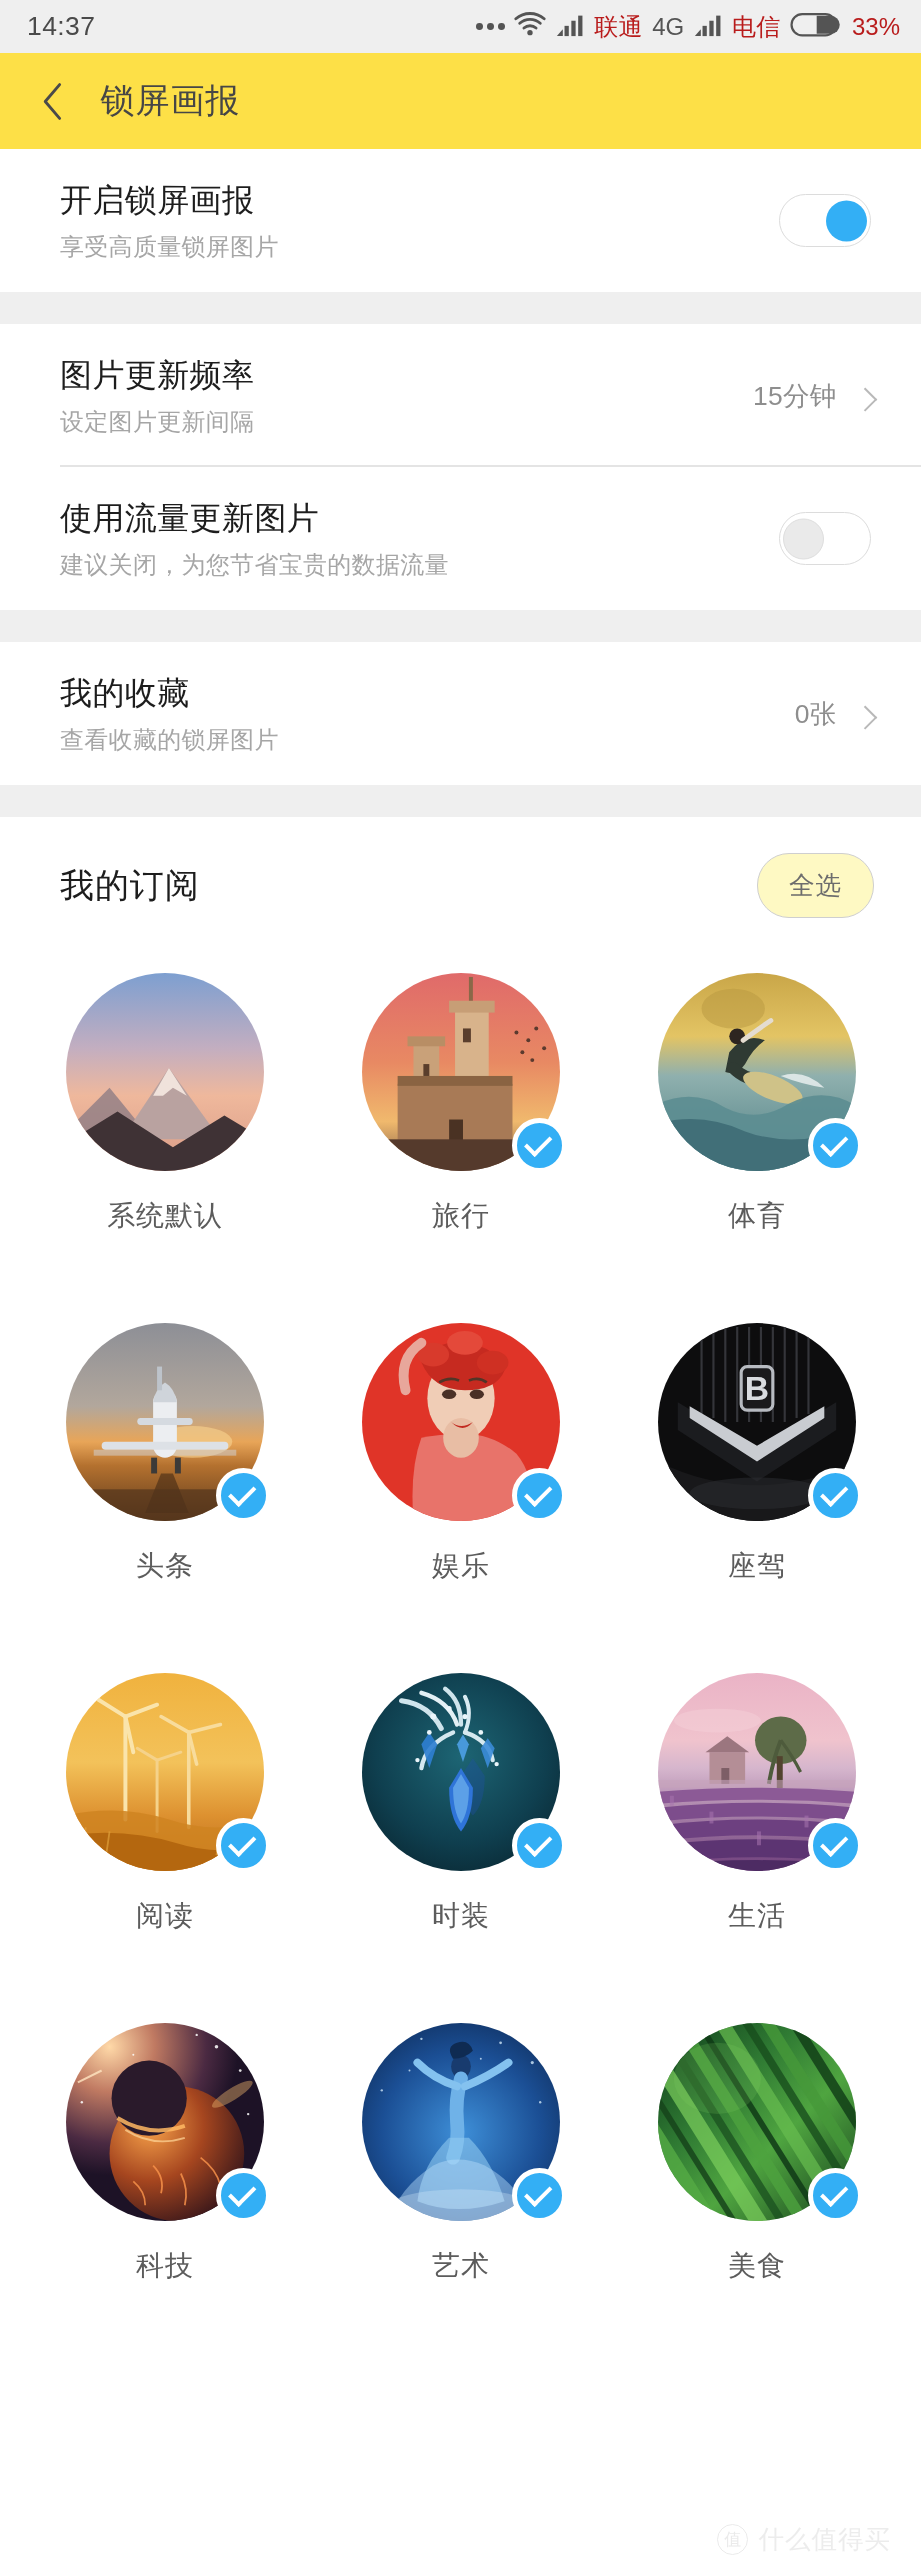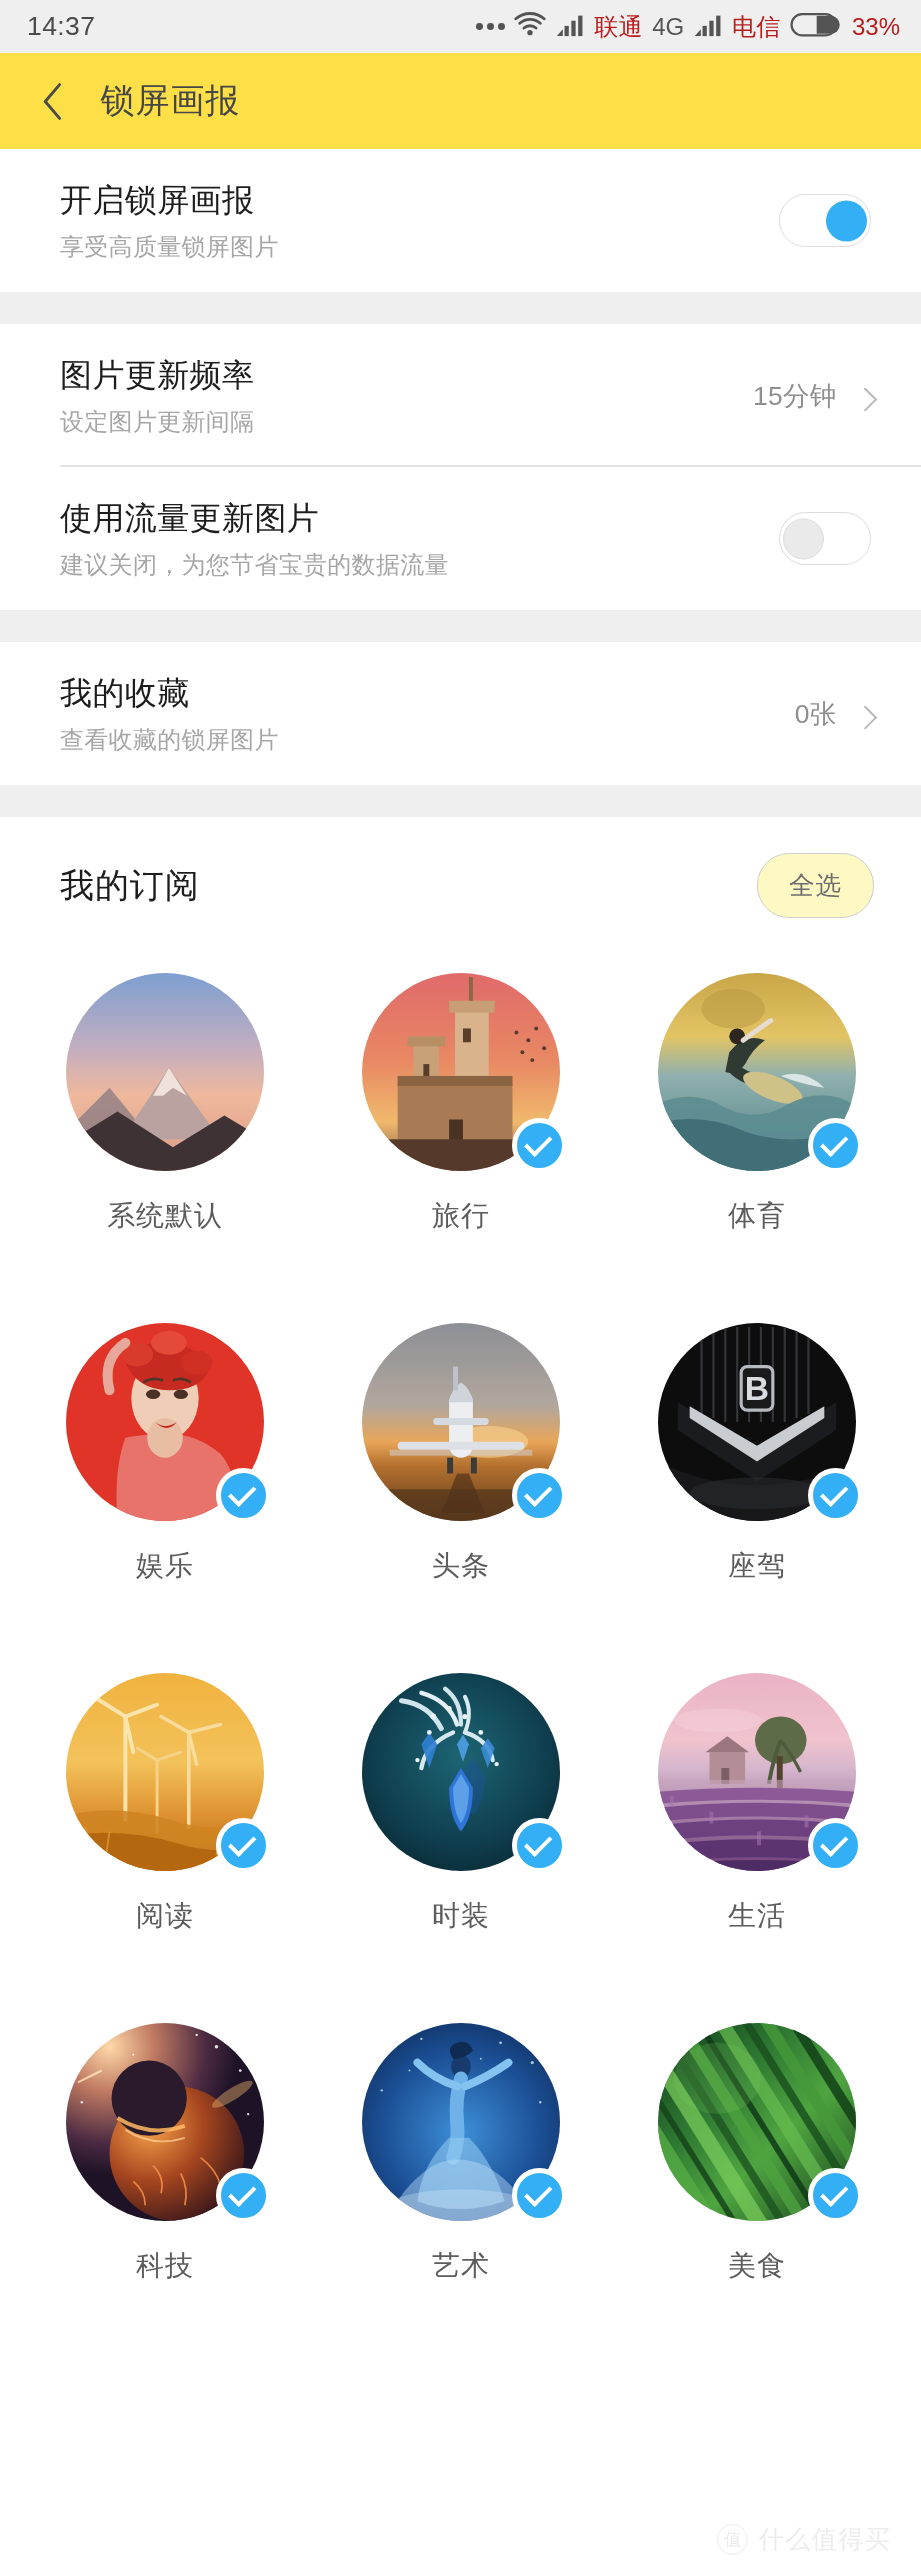--- a/index.html
+++ b/index.html
@@ -493,45 +493,20 @@
           </div>
           <div class="check-badge"></div>
         </div>
         <div class="sub-label">体育</div>
       </div>
 
       <div class="sub-item">
         <div class="sub-thumb-wrap">
           <div class="sub-thumb">
             <svg viewBox="0 0 100 100" preserveAspectRatio="xMidYMid slice">
-              <rect width="100" height="100" fill="#e03428"></rect>
-              <path d="M30 58 q-6 16 -4 42 L86 100 q2 -22 -8 -34 q-12 -10 -26 -10 q-14 0 -22 2 z" fill="#e8736a"></path>
-              <ellipse cx="50" cy="38" rx="17" ry="21" fill="#f0cdb6"></ellipse>
-              <ellipse cx="50" cy="58" rx="9" ry="10" fill="#e8bda4"></ellipse>
-              <path d="M30 20 q8 -12 22 -10 q16 2 20 14 q-4 10 -20 10 q-16 0 -22 -14 z" fill="#c62a20"></path>
-              <ellipse cx="36" cy="16" rx="8" ry="6" fill="#d83a2c"></ellipse>
-              <ellipse cx="52" cy="10" rx="9" ry="6" fill="#e4493a"></ellipse>
-              <ellipse cx="66" cy="20" rx="8" ry="6" fill="#cf3023"></ellipse>
-              <ellipse cx="44" cy="36" rx="3.6" ry="2.4" fill="#4a3026"></ellipse>
-              <ellipse cx="58" cy="36" rx="3.6" ry="2.4" fill="#4a3026"></ellipse>
-              <path d="M39 30 q5 -3 10 -1" stroke="#523527" stroke-width="1.4" fill="none"></path>
-              <path d="M54 29 q5 -2 9 1" stroke="#523527" stroke-width="1.4" fill="none"></path>
-              <path d="M45 50 q5 4 11 0 q-5 6 -11 0 z" fill="#c22a20"></path>
-              <path d="M22 34 q-4 -16 8 -24" stroke="#e8a79b" stroke-width="5" fill="none" stroke-linecap="round"></path>
-            </svg>
-          </div>
-          <div class="check-badge"></div>
-        </div>
-        <div class="sub-label">娱乐</div>
-      </div>
-
-      <div class="sub-item">
-        <div class="sub-thumb-wrap">
-          <div class="sub-thumb">
-            <svg viewBox="0 0 100 100" preserveAspectRatio="xMidYMid slice">
               <defs>
                   <linearGradient id="g4" x1="0" y1="0" x2="0" y2="1">
                 <stop offset="0" stop-color="#8d8f96"></stop>
                     <stop offset="0.42" stop-color="#b2a79c"></stop>
                 <stop offset="0.60" stop-color="#e8a558"></stop>
                     <stop offset="0.72" stop-color="#b4712f"></stop>
                 <stop offset="1" stop-color="#5d3a1c"></stop>
               </linearGradient>
                 </defs>
               <rect width="100" height="100" fill="url(#g4)"></rect>
@@ -544,20 +519,45 @@
               <rect x="46" y="22" width="2.5" height="12" fill="#bdc3ca"></rect>
               <rect x="43" y="68" width="3" height="8" fill="#3c3a38"></rect>
               <rect x="55" y="68" width="3" height="8" fill="#3c3a38"></rect>
               <path d="M48 76 L40 96 L62 96 L54 76 Z" fill="#3c2513" opacity="0.55"></path>
               <rect x="0" y="84" width="100" height="16" fill="#52351d" opacity="0.7"></rect>
             </svg>
           </div>
           <div class="check-badge"></div>
         </div>
         <div class="sub-label">头条</div>
+      </div>
+
+      <div class="sub-item">
+        <div class="sub-thumb-wrap">
+          <div class="sub-thumb">
+            <svg viewBox="0 0 100 100" preserveAspectRatio="xMidYMid slice">
+              <rect width="100" height="100" fill="#e03428"></rect>
+              <path d="M30 58 q-6 16 -4 42 L86 100 q2 -22 -8 -34 q-12 -10 -26 -10 q-14 0 -22 2 z" fill="#e8736a"></path>
+              <ellipse cx="50" cy="38" rx="17" ry="21" fill="#f0cdb6"></ellipse>
+              <ellipse cx="50" cy="58" rx="9" ry="10" fill="#e8bda4"></ellipse>
+              <path d="M30 20 q8 -12 22 -10 q16 2 20 14 q-4 10 -20 10 q-16 0 -22 -14 z" fill="#c62a20"></path>
+              <ellipse cx="36" cy="16" rx="8" ry="6" fill="#d83a2c"></ellipse>
+              <ellipse cx="52" cy="10" rx="9" ry="6" fill="#e4493a"></ellipse>
+              <ellipse cx="66" cy="20" rx="8" ry="6" fill="#cf3023"></ellipse>
+              <ellipse cx="44" cy="36" rx="3.6" ry="2.4" fill="#4a3026"></ellipse>
+              <ellipse cx="58" cy="36" rx="3.6" ry="2.4" fill="#4a3026"></ellipse>
+              <path d="M39 30 q5 -3 10 -1" stroke="#523527" stroke-width="1.4" fill="none"></path>
+              <path d="M54 29 q5 -2 9 1" stroke="#523527" stroke-width="1.4" fill="none"></path>
+              <path d="M45 50 q5 4 11 0 q-5 6 -11 0 z" fill="#c22a20"></path>
+              <path d="M22 34 q-4 -16 8 -24" stroke="#e8a79b" stroke-width="5" fill="none" stroke-linecap="round"></path>
+            </svg>
+          </div>
+          <div class="check-badge"></div>
+        </div>
+        <div class="sub-label">娱乐</div>
       </div>
 
       <div class="sub-item">
         <div class="sub-thumb-wrap">
           <div class="sub-thumb">
             <svg viewBox="0 0 100 100" preserveAspectRatio="xMidYMid slice">
               <rect width="100" height="100" fill="#0d0d0e"></rect>
               <g stroke="#34353a" stroke-width="1.1">
                 <line x1="22" y1="6" x2="22" y2="46"></line>
                   <line x1="28" y1="4" x2="28" y2="48"></line>

